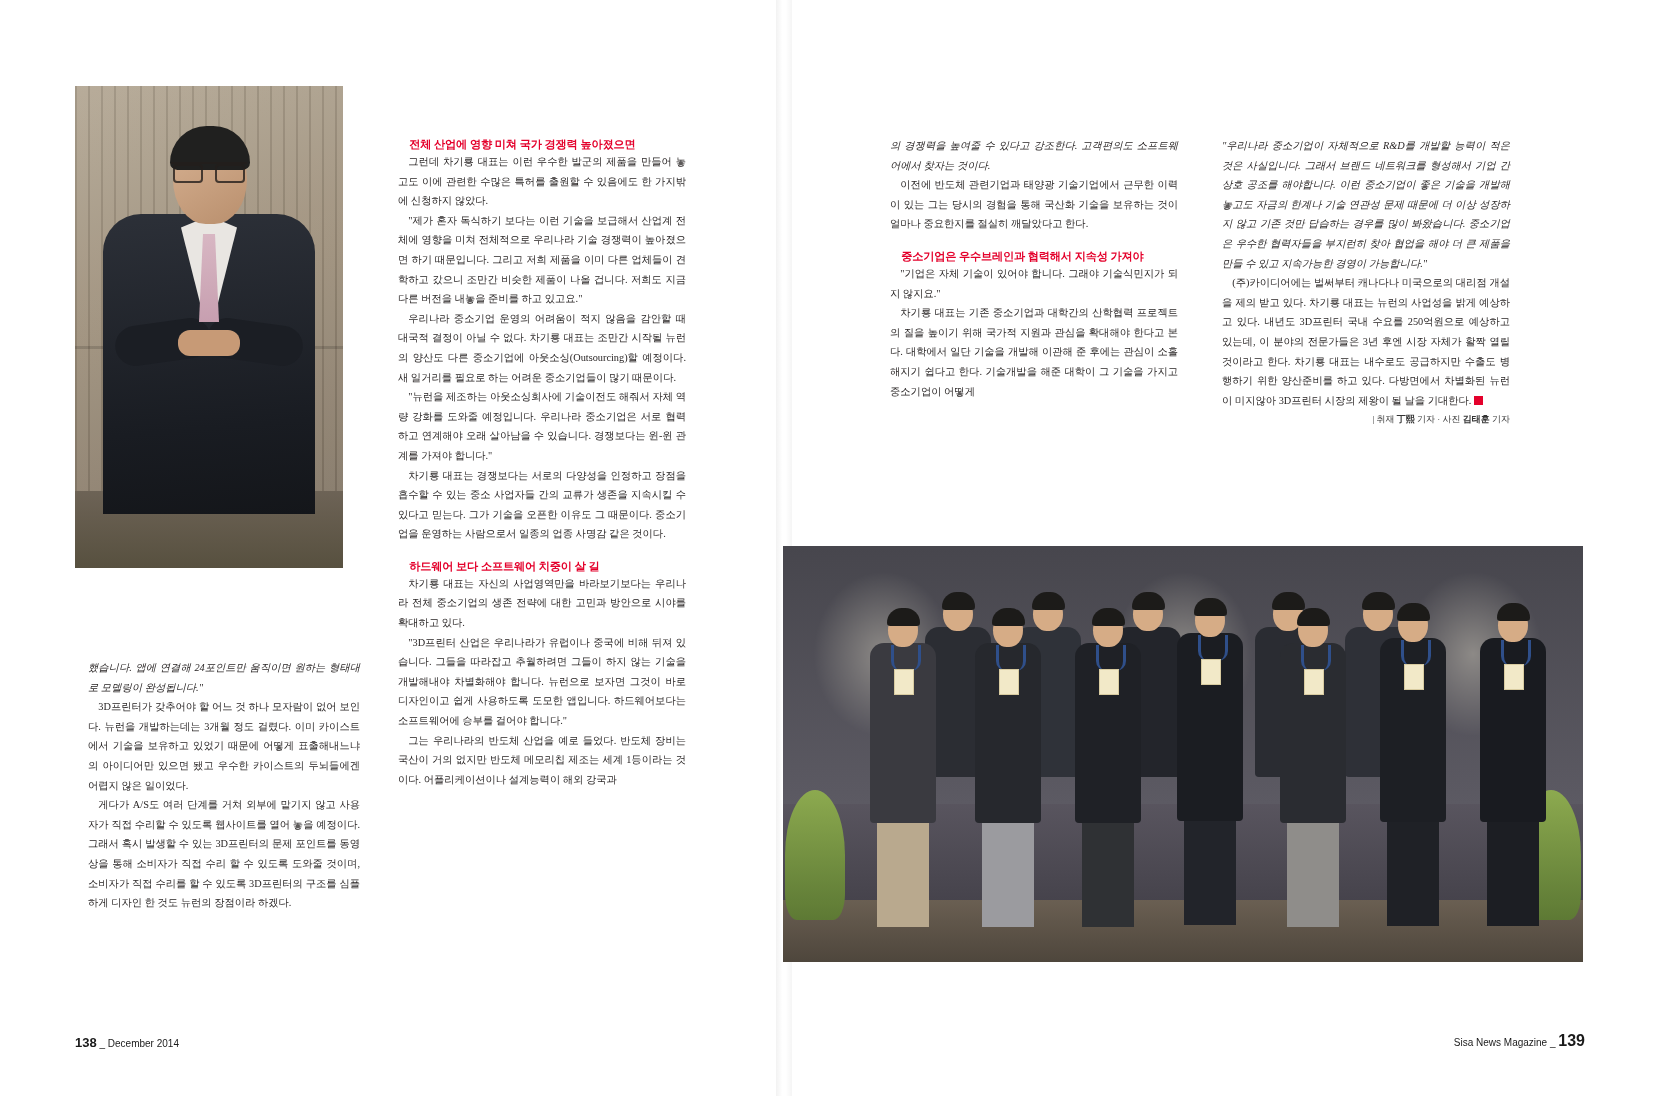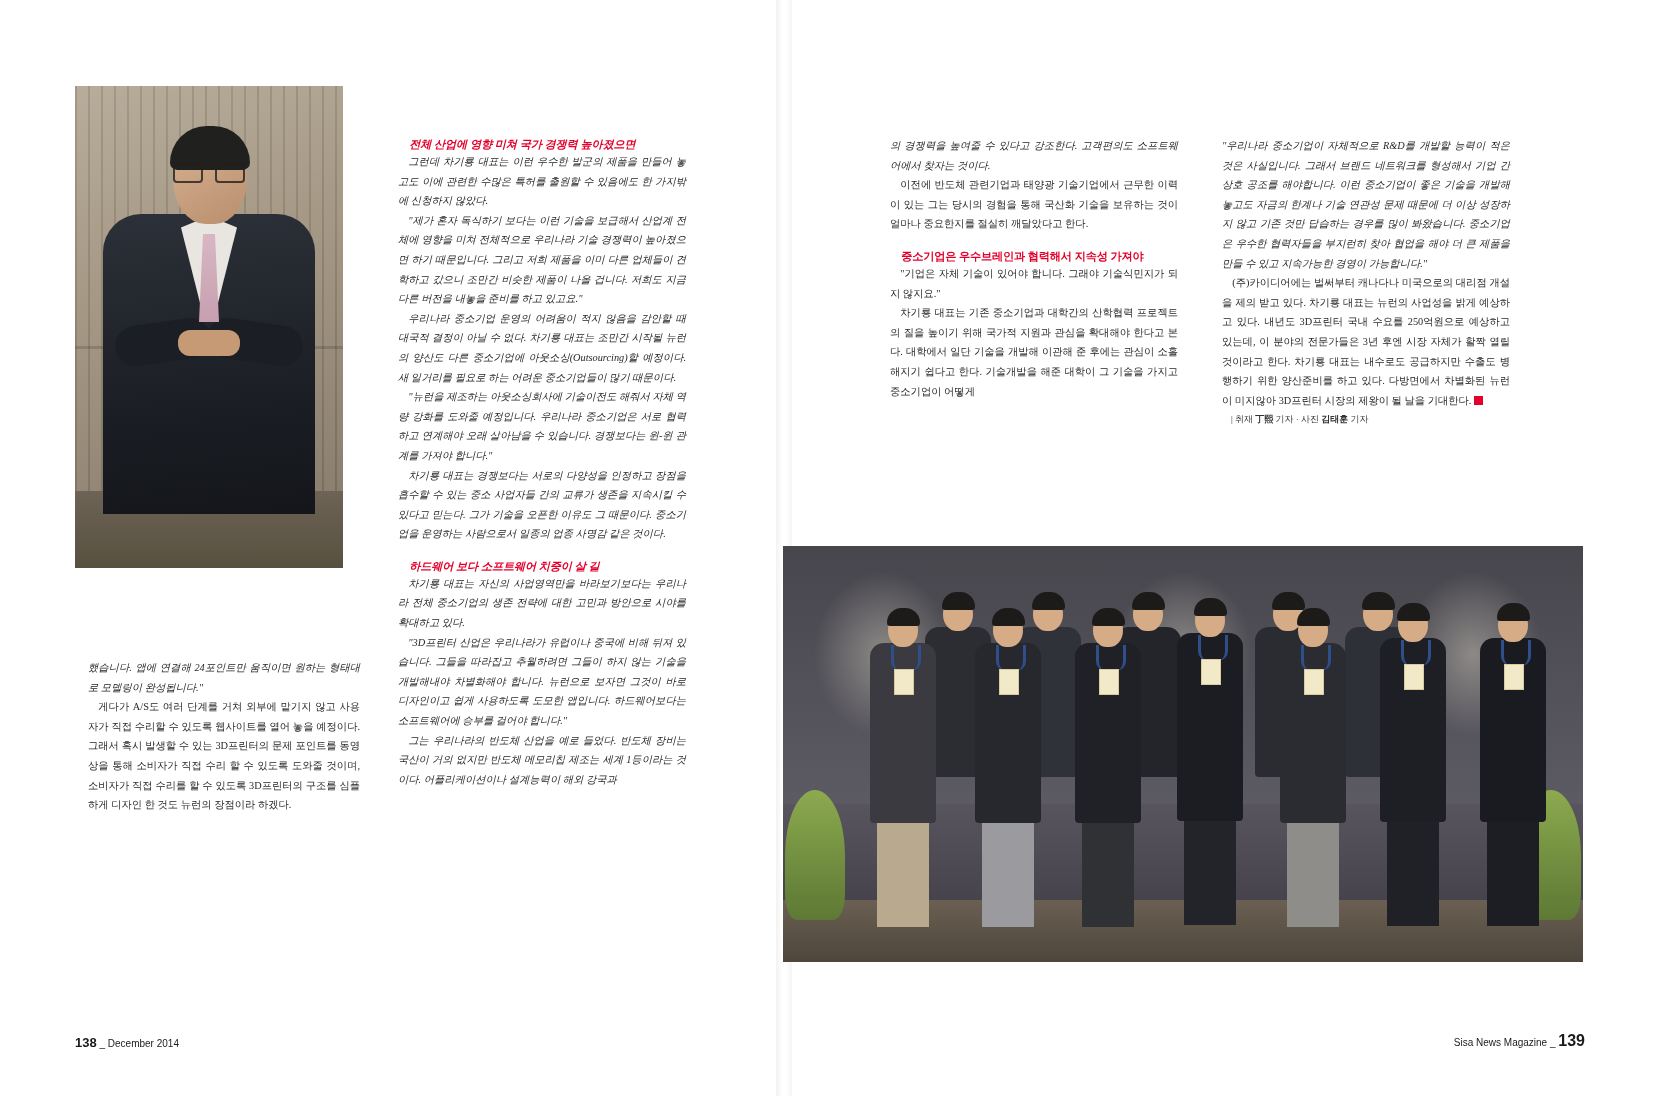--- a/index.html
+++ b/index.html
@@ -277,20 +277,21 @@
     font-size: 11.2px;
     line-height: 16px;
     margin: 0 0 6px 0;
     text-indent: 0;
     font-family: "Liberation Sans", sans-serif;
     letter-spacing: -0.2px;
   }
   .head-red.spaced { margin-top: 14px; }
 
   .credit {
+    text-align: right;
     font-size: 9px;
     color: #333;
     margin-top: 10px;
     text-indent: 0;
   }
   .credit b { font-weight: bold; }
   .endmark {
     display: inline-block;
     width: 9px;
     height: 9px;
@@ -346,24 +347,25 @@
     <div class="shirt"></div>
     <div class="tie"></div>
     <div class="hands"></div>
     <div class="head"></div>
     <div class="hair"></div>
     <div class="glasses"></div>
   </div>
 
   <div class="col" style="left:88px; top:658px; width:272px;">
     <p class="noind">했습니다. 앱에 연결해 24포인트만 움직이면 원하는 형태대로 모델링이 완성됩니다."</p>
+    <p>3D프린터가 갖추어야 할 어느 것 하나 모자람이 없어 보인다. 뉴런을 개발하는데는 3개월 정도 걸렸다. 이미 카이스트에서 기술을 보유하고 있었기 때문에 어떻게 표출해내느냐의 아이디어만 있으면 됐고 우수한 카이스트의 두뇌들에겐 어렵지 않은 일이었다.</p>
     <p>게다가 A/S도 여러 단계를 거쳐 외부에 맡기지 않고 사용자가 직접 수리할 수 있도록 웹사이트를 열어 놓을 예정이다. 그래서 혹시 발생할 수 있는 3D프린터의 문제 포인트를 동영상을 통해 소비자가 직접 수리 할 수 있도록 도와줄 것이며, 소비자가 직접 수리를 할 수 있도록 3D프린터의 구조를 심플하게 디자인 한 것도 뉴런의 장점이라 하겠다.</p>
   </div>
 
-  <div class="col" style="left:398px; top:136px; width:288px;font-style:italic;">
+  <div class="col" style="left:398px; top:136px; width:288px;">
     <p class="head-red">전체 산업에 영향 미쳐 국가 경쟁력 높아졌으면</p>
     <p>그런데 차기룡 대표는 이런 우수한 발군의 제품을 만들어 놓고도 이에 관련한 수많은 특허를 출원할 수 있음에도 한 가지밖에 신청하지 않았다.</p>
     <p>"제가 혼자 독식하기 보다는 이런 기술을 보급해서 산업계 전체에 영향을 미쳐 전체적으로 우리나라 기술 경쟁력이 높아졌으면 하기 때문입니다. 그리고 저희 제품을 이미 다른 업체들이 견학하고 갔으니 조만간 비슷한 제품이 나올 겁니다. 저희도 지금 다른 버전을 내놓을 준비를 하고 있고요."</p>
     <p>우리나라 중소기업 운영의 어려움이 적지 않음을 감안할 때 대국적 결정이 아닐 수 없다. 차기룡 대표는 조만간 시작될 뉴런의 양산도 다른 중소기업에 아웃소싱(Outsourcing)할 예정이다. 새 일거리를 필요로 하는 어려운 중소기업들이 많기 때문이다.</p>
     <p>"뉴런을 제조하는 아웃소싱회사에 기술이전도 해줘서 자체 역량 강화를 도와줄 예정입니다. 우리나라 중소기업은 서로 협력하고 연계해야 오래 살아남을 수 있습니다. 경쟁보다는 윈-윈 관계를 가져야 합니다."</p>
     <p>차기룡 대표는 경쟁보다는 서로의 다양성을 인정하고 장점을 흡수할 수 있는 중소 사업자들 간의 교류가 생존을 지속시킬 수 있다고 믿는다. 그가 기술을 오픈한 이유도 그 때문이다. 중소기업을 운영하는 사람으로서 일종의 업종 사명감 같은 것이다.</p>
     <p class="head-red spaced">하드웨어 보다 소프트웨어 치중이 살 길</p>
     <p>차기룡 대표는 자신의 사업영역만을 바라보기보다는 우리나라 전체 중소기업의 생존 전략에 대한 고민과 방안으로 시야를 확대하고 있다.</p>
     <p>"3D프린터 산업은 우리나라가 유럽이나 중국에 비해 뒤져 있습니다. 그들을 따라잡고 추월하려면 그들이 하지 않는 기술을 개발해내야 차별화해야 합니다. 뉴런으로 보자면 그것이 바로 디자인이고 쉽게 사용하도록 도모한 앱입니다. 하드웨어보다는 소프트웨어에 승부를 걸어야 합니다."</p>
     <p>그는 우리나라의 반도체 산업을 예로 들었다. 반도체 장비는 국산이 거의 없지만 반도체 메모리칩 제조는 세계 1등이라는 것이다. 어플리케이션이나 설계능력이 해외 강국과</p>

